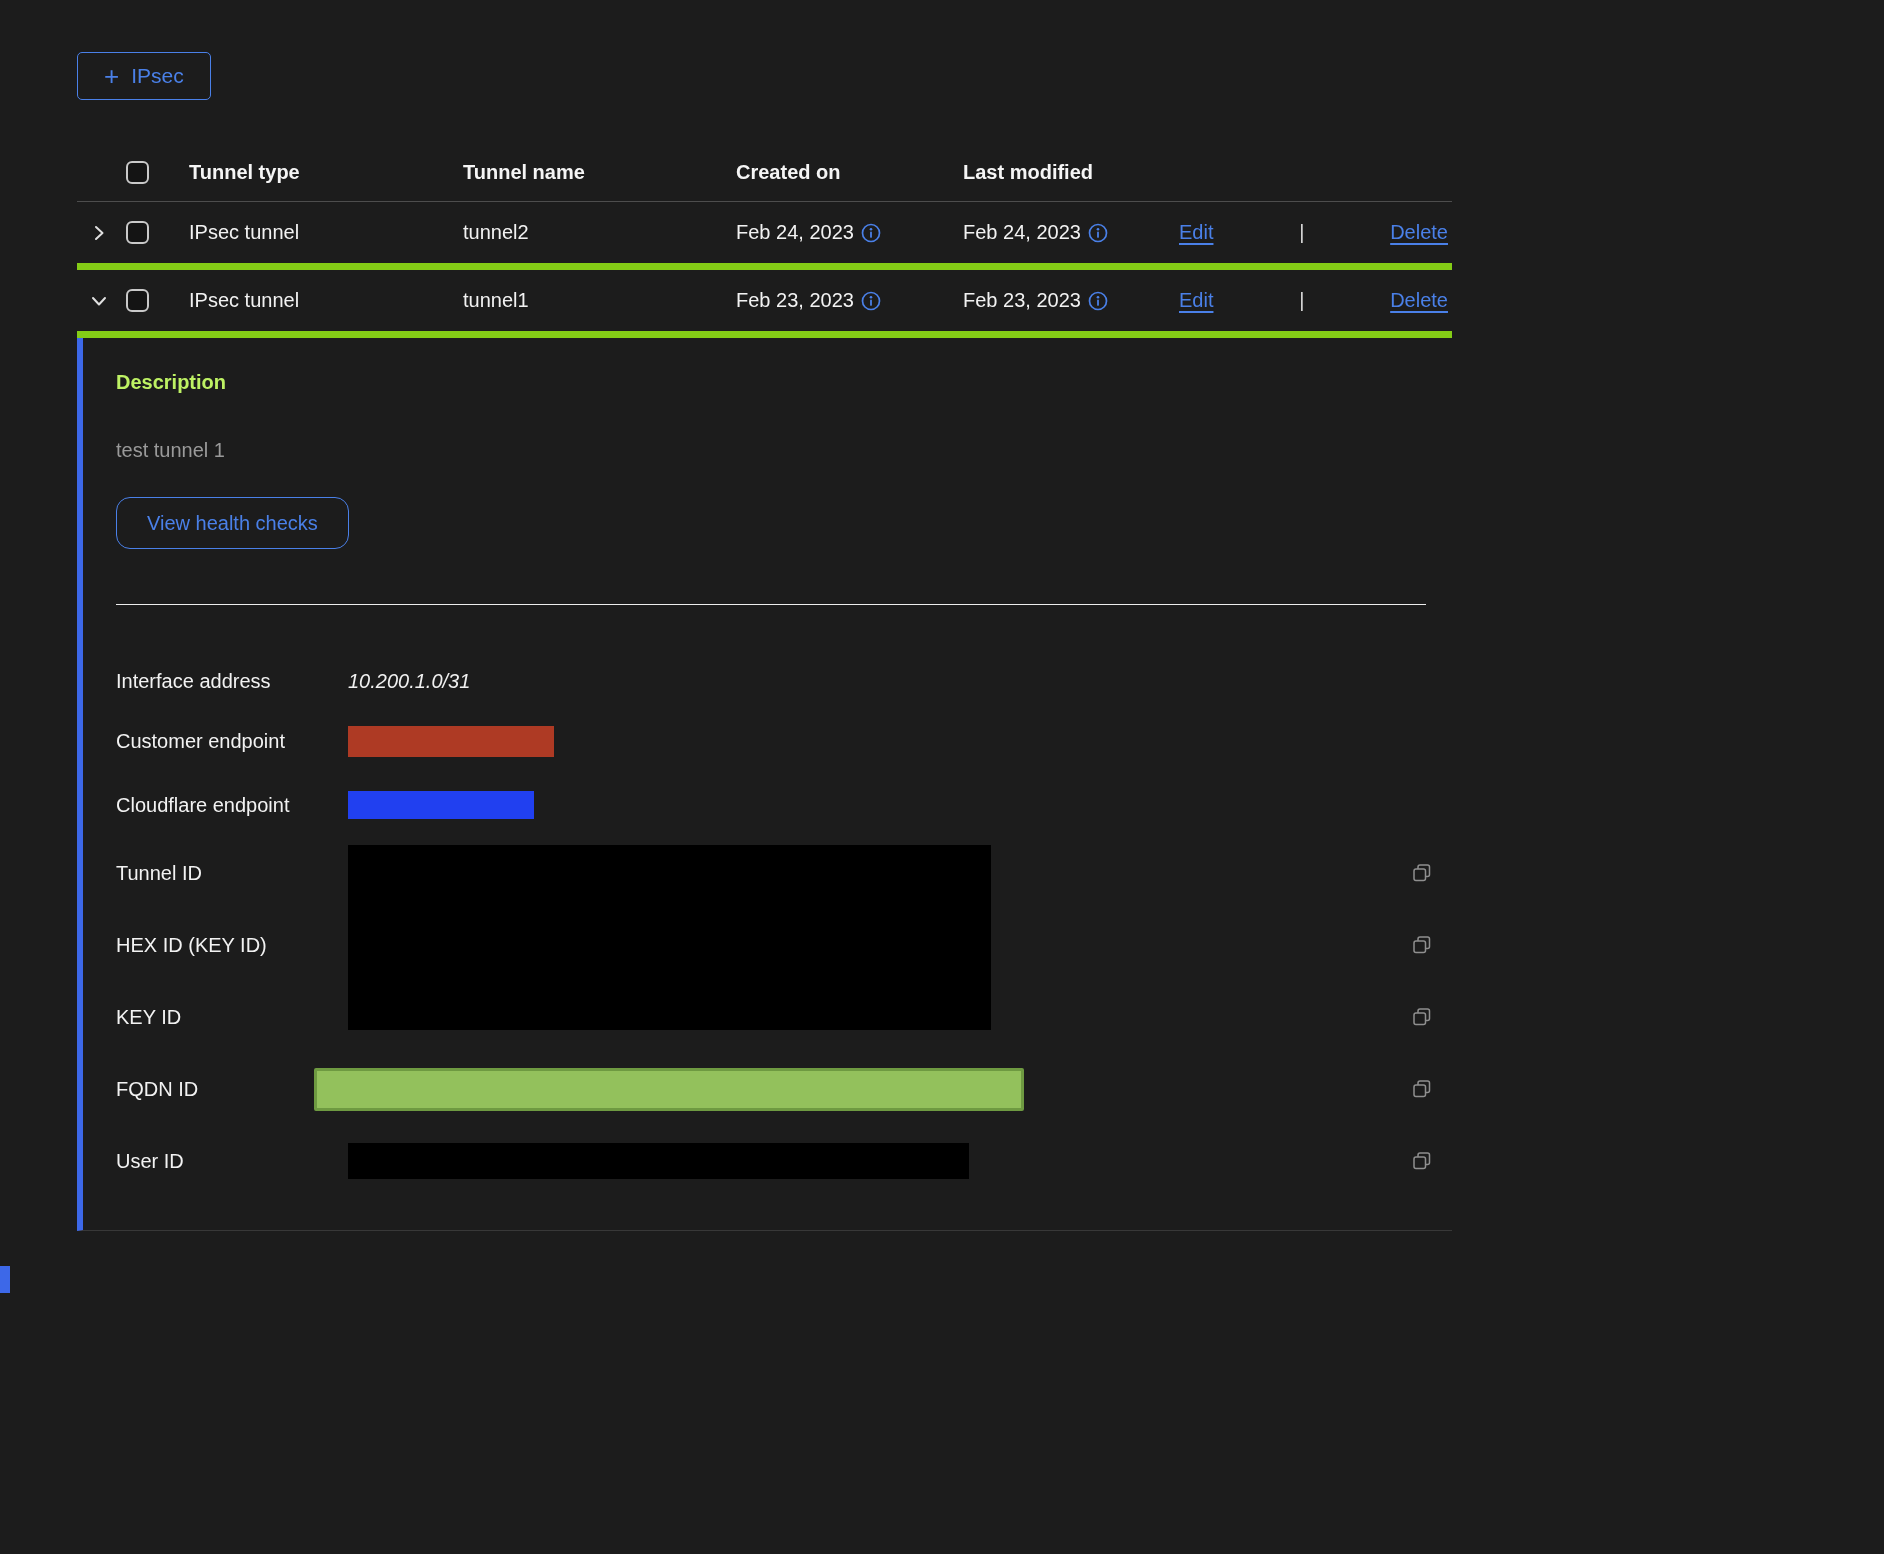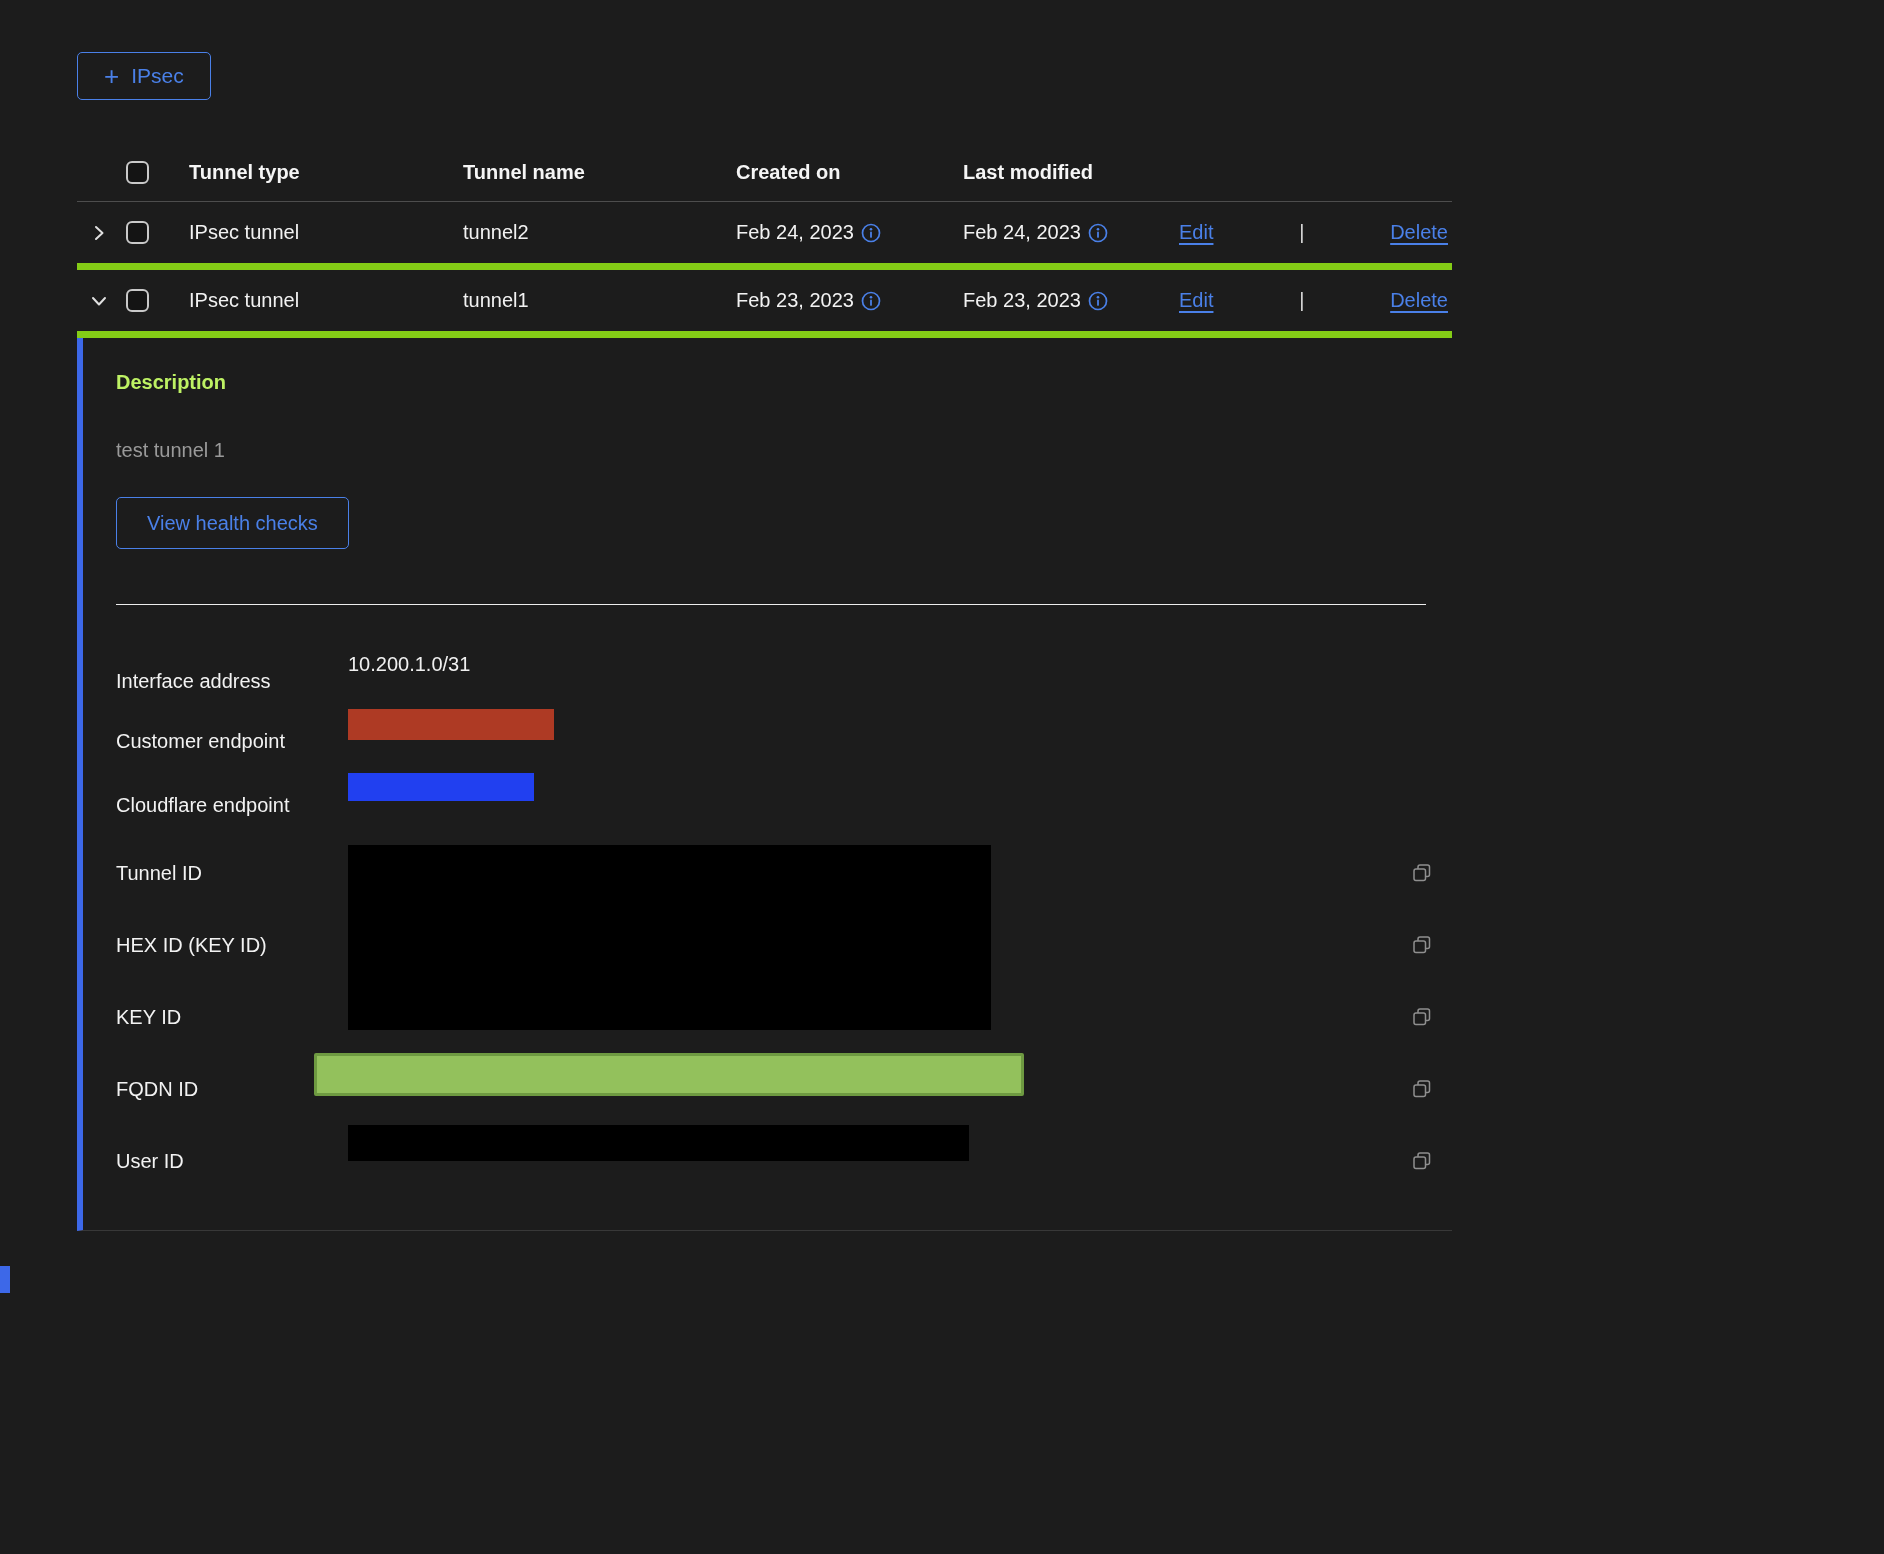--- a/index.html
+++ b/index.html
@@ -53,35 +53,35 @@
     border-bottom: 1px solid #383838;
     padding: 32px 26px 33px 33px;
   }
   .desc-label { font-size: 20px; font-weight: 600; color: #bef264; line-height: 24px; }
   .desc-value { margin-top: 44px; font-size: 20px; color: #9a9a9a; line-height: 24px; }
   .health-btn {
     margin-top: 35px;
     display: inline-flex; align-items: center;
     height: 52px; padding: 16px 30px;
     background: transparent;
-    border: 1px solid #4a80e8; border-radius: 5px;
+    border: 1px solid #4a80e8; border-radius: 14px;
     color: #4a80e8; font-size: 20px; font-family: inherit;
     cursor: pointer;
   }
   .divider { margin-top: 55px; height: 1px; background: #ededed; width: 1310px; }
 
   .fgrid {
     margin-top: 48px;
     display: grid;
     grid-template-columns: 232px 1fr 60px;
     grid-template-rows: 56px 64px 64px 72px 72px 72px 72px 72px;
     width: 1336px;
   }
   .fl { grid-column: 1; display: flex; align-items: center; font-size: 20px; color: #f2f2f2; }
-  .fc { grid-column: 2; display: flex; align-items: flex-start; }
+  .fc { grid-column: 2; display: flex; align-items: center; font-style: italic; }
   .fi { grid-column: 3; display: flex; align-items: center; justify-content: center; }
   .r1 { grid-row: 1; } .r2 { grid-row: 2; } .r3 { grid-row: 3; } .r4 { grid-row: 4; }
   .r5 { grid-row: 5; } .r6 { grid-row: 6; } .r7 { grid-row: 7; } .r8 { grid-row: 8; }
   .fval { font-size: 20px; color: #f0f0f0; }
 
   .redact-red  { width: 206px; height: 31px; background: #ae3a24; }
   .redact-blue { width: 186px; height: 28px; background: #2140f0; }
   .redact-black-block { grid-column: 2; grid-row: 4 / 7; margin-top: 8px; width: 643px; height: 185px; background: #000000; }
   .redact-green { margin-left: -34px; width: 710px; height: 43px; background: #93c15c; border: 3px solid #6e9a41; border-radius: 2px; }
   .redact-black-bar { width: 621px; height: 36px; background: #000000; }

